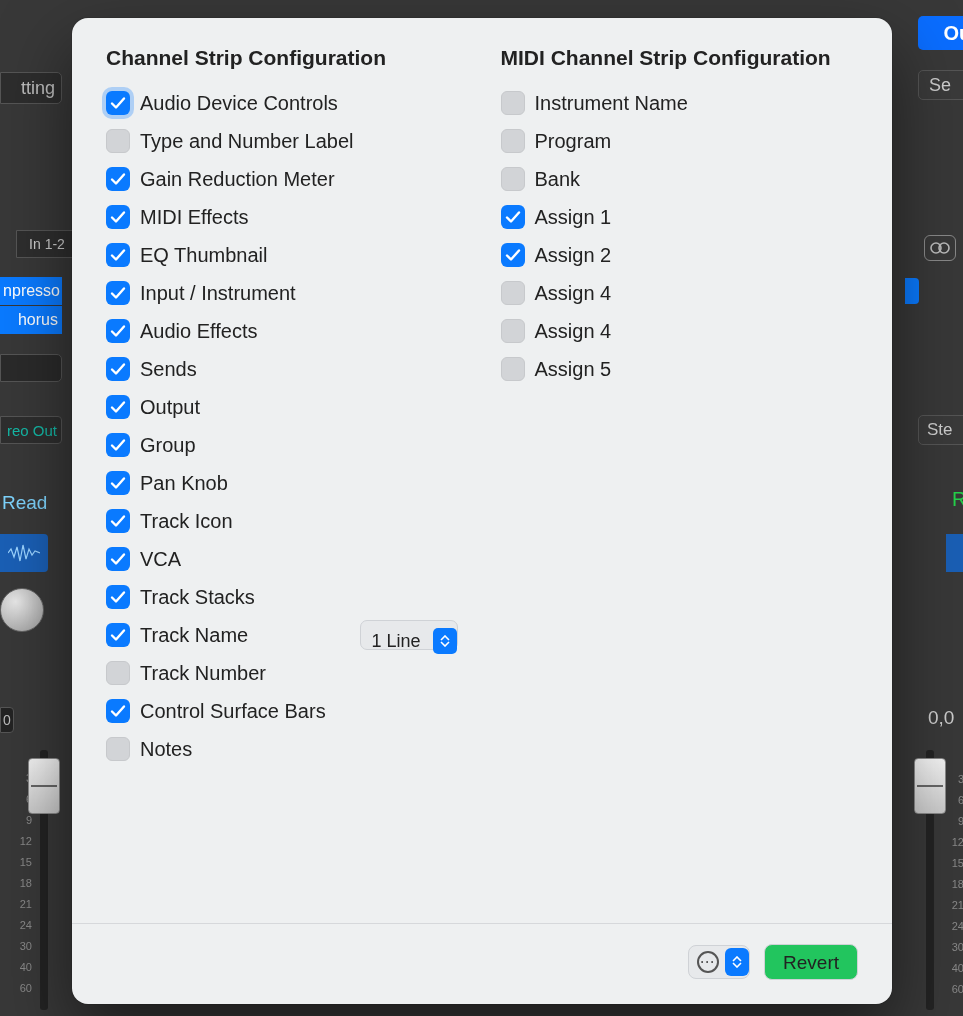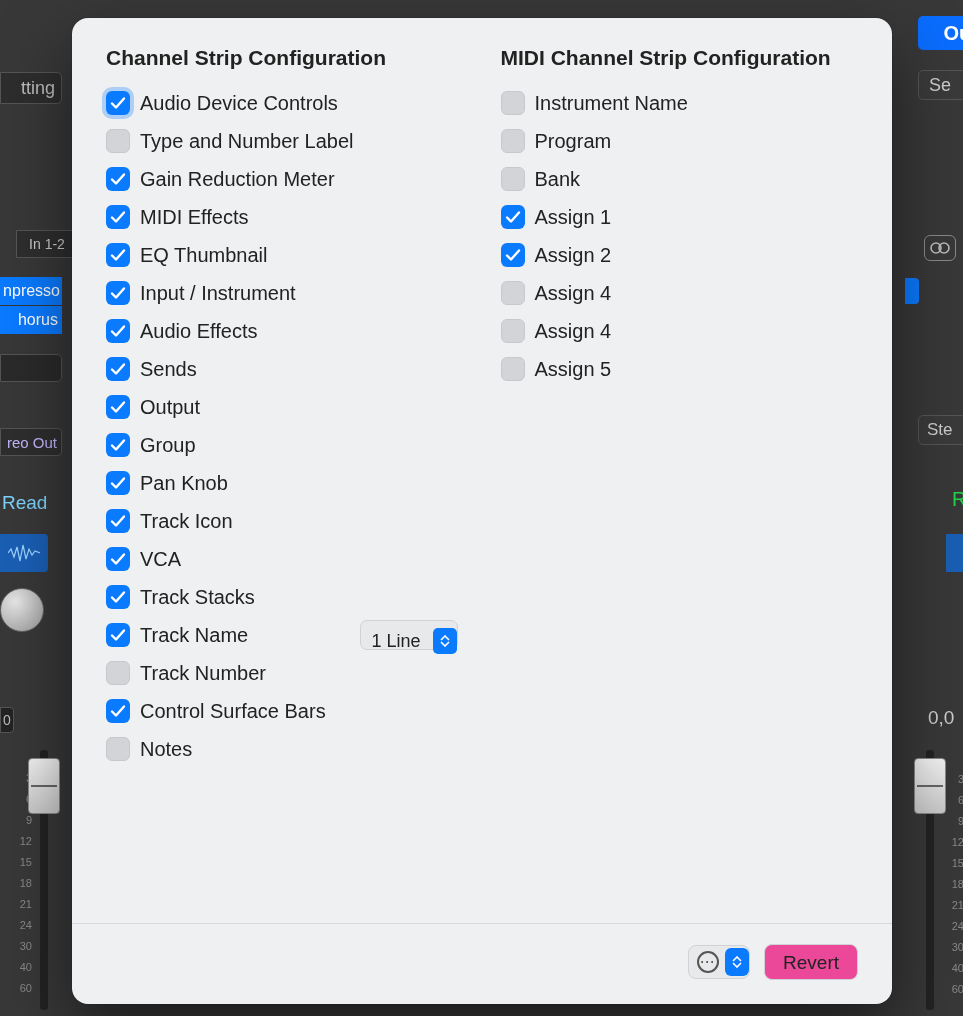--- a/index.html
+++ b/index.html
@@ -24,21 +24,21 @@
   }
   .bg-setting-left { position:absolute; top:72px; left:0; width:62px; height:32px; background:#2d2d2d; color:#bdbdbd; font-size:18px; border-radius:0 5px 5px 0; display:flex; align-items:center; justify-content:flex-end; padding-right:6px; border:1px solid #555; }
   .bg-setting-right { position:absolute; top:70px; left:918px; width:60px; height:30px; background:#3a3a3a; color:#ccc; font-size:18px; border-radius:5px 0 0 5px; display:flex; align-items:center; padding-left:10px; border:1px solid #555; }
   .bg-in12 { position:absolute; top:230px; left:16px; width:62px; height:28px; background:#2e2e2e; color:#ccc; font-size:14px; border-radius:0 4px 4px 0; display:flex; align-items:center; justify-content:center; border:1px solid #555;}
   .bg-stereo-icon { position:absolute; top:235px; left:924px; width:32px; height:26px; border:1px solid #888; border-radius:6px; display:flex; align-items:center; justify-content:center; }
   .bg-stereo-icon svg { width: 20px; height: 14px; }
   .bg-blue-slot1 { position:absolute; top:277px; left:0; width:62px; height:28px; background:#0a7aff; color:#fff; font-size:16px; display:flex; align-items:center; justify-content:flex-end; padding-right:2px; }
   .bg-blue-slot2 { position:absolute; top:306px; left:0; width:62px; height:28px; background:#0a7aff; color:#fff; font-size:16px; display:flex; align-items:center; justify-content:flex-end; padding-right:4px;text-align:right; }
   .bg-blue-right { position:absolute; top:278px; left:905px; width:14px; height:26px; background:#0a7aff; border-radius:0 4px 4px 0; }
   .bg-empty-slot { position:absolute; top:354px; left:0; width:62px; height:28px; background:#2a2a2a; border:1px solid #555; border-radius:0 5px 5px 0; }
-  .bg-stereo-out { position:absolute; top:416px; left:0; width:62px; height:28px; background:#2e2e2e; color:#c4b5fd; font-size:15px; display:flex; align-items:center; justify-content:flex-end; padding-right:4px; border:1px solid #555; border-radius:0 4px 4px 0;margin-top:12px;}
+  .bg-stereo-out { position:absolute; top:416px; left:0; width:62px; height:28px; background:#2e2e2e; color:#14b8a6; font-size:15px; display:flex; align-items:center; justify-content:flex-end; padding-right:4px; border:1px solid #555; border-radius:0 4px 4px 0;}
   .bg-sto-right { position:absolute; top:415px; left:918px; width:50px; height:30px; background:#3a3a3a; color:#ccc; font-size:17px; display:flex; align-items:center; padding-left:8px; border:1px solid #555; border-radius:5px 0 0 5px;}
   .bg-read { position:absolute; top:488px; left:0; width:52px; height:30px; color:#7dd3fc; font-size:19px; display:flex; align-items:center; padding-left:2px;}
   .bg-r-right { position:absolute; top:488px; left:952px; color:#24d24a; font-size:20px; }
   .bg-wave { position:absolute; top:534px; left:0; width:48px; height:38px; background:#1a5fb5; border-radius:0 4px 4px 0; display:flex; align-items:center; justify-content:center; }
   .bg-wave svg { width:32px; height:20px; }
   .bg-wave-right { position:absolute; top:534px; left:946px; width:18px; height:38px; background:#1a5fb5; }
   .bg-knob { position:absolute; top:584px; left:0; width:54px; height:54px; }
   .bg-knob .k { width:44px; height:44px; border-radius:50%; background:radial-gradient(circle at 35% 30%, #e8e8e8, #999); border:1px solid #666; position:absolute; top:4px; left:0px;}
   .bg-zero { position:absolute; top:707px; left:0; width:14px; height:26px; background:#232323; border:1px solid #555; color:#bbb; font-size:14px; display:flex; align-items:center;justify-content:center; border-radius:0 4px 4px 0;}
   .bg-00 { position:absolute; top:707px; left:928px; width:40px; color:#ccc; font-size:19px; }
@@ -131,21 +131,21 @@
     display:flex; align-items:center; justify-content:center; color:#555; font-size:12px; font-weight:700;
     letter-spacing:1px;
   }
   .footer-combo .arrows {
     width:24px; height:28px; background:#0a7aff; border-radius:6px; margin-left:6px;
     display:flex; flex-direction:column; align-items:center; justify-content:center;
   }
   .footer-combo .arrows svg { width:10px; height:6px; }
   .btn-revert {
     height:36px; padding:7px 18px;
-    background:#ec4899; border:1px solid #cfd2d6; border-radius:8px;
+    background:#22c55e; border:1px solid #cfd2d6; border-radius:8px;
     font-size:19px; color:#222; font-weight:500;
     cursor:pointer;
   }
 </style>
 </head>
 <body>
 
 <div class="bg">
   <div class="bg-top-right-button">Out</div>
   <div class="bg-setting-left">tting</div>

